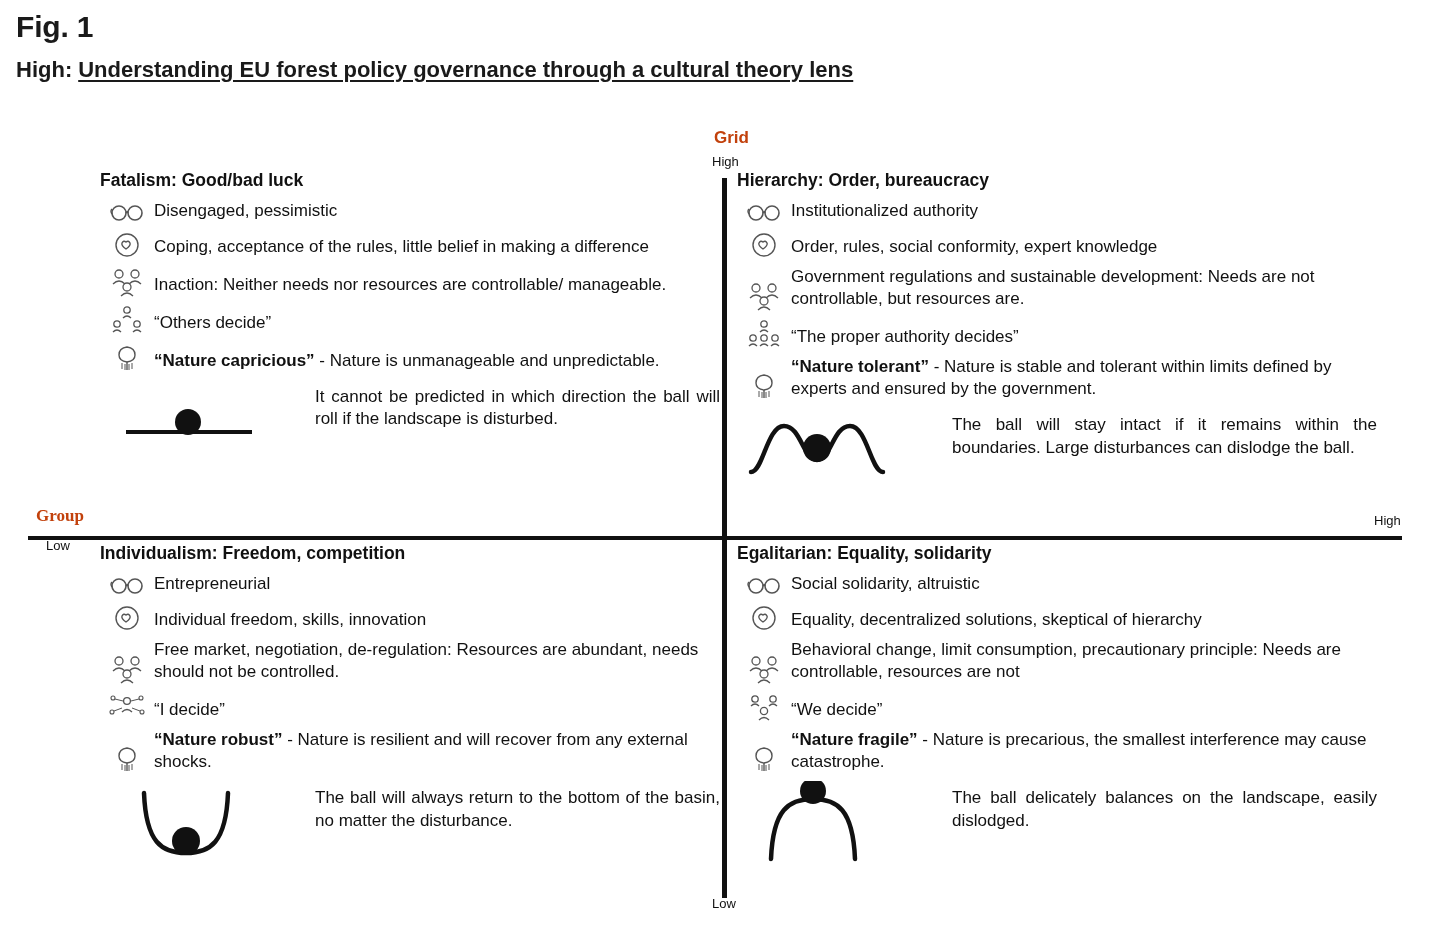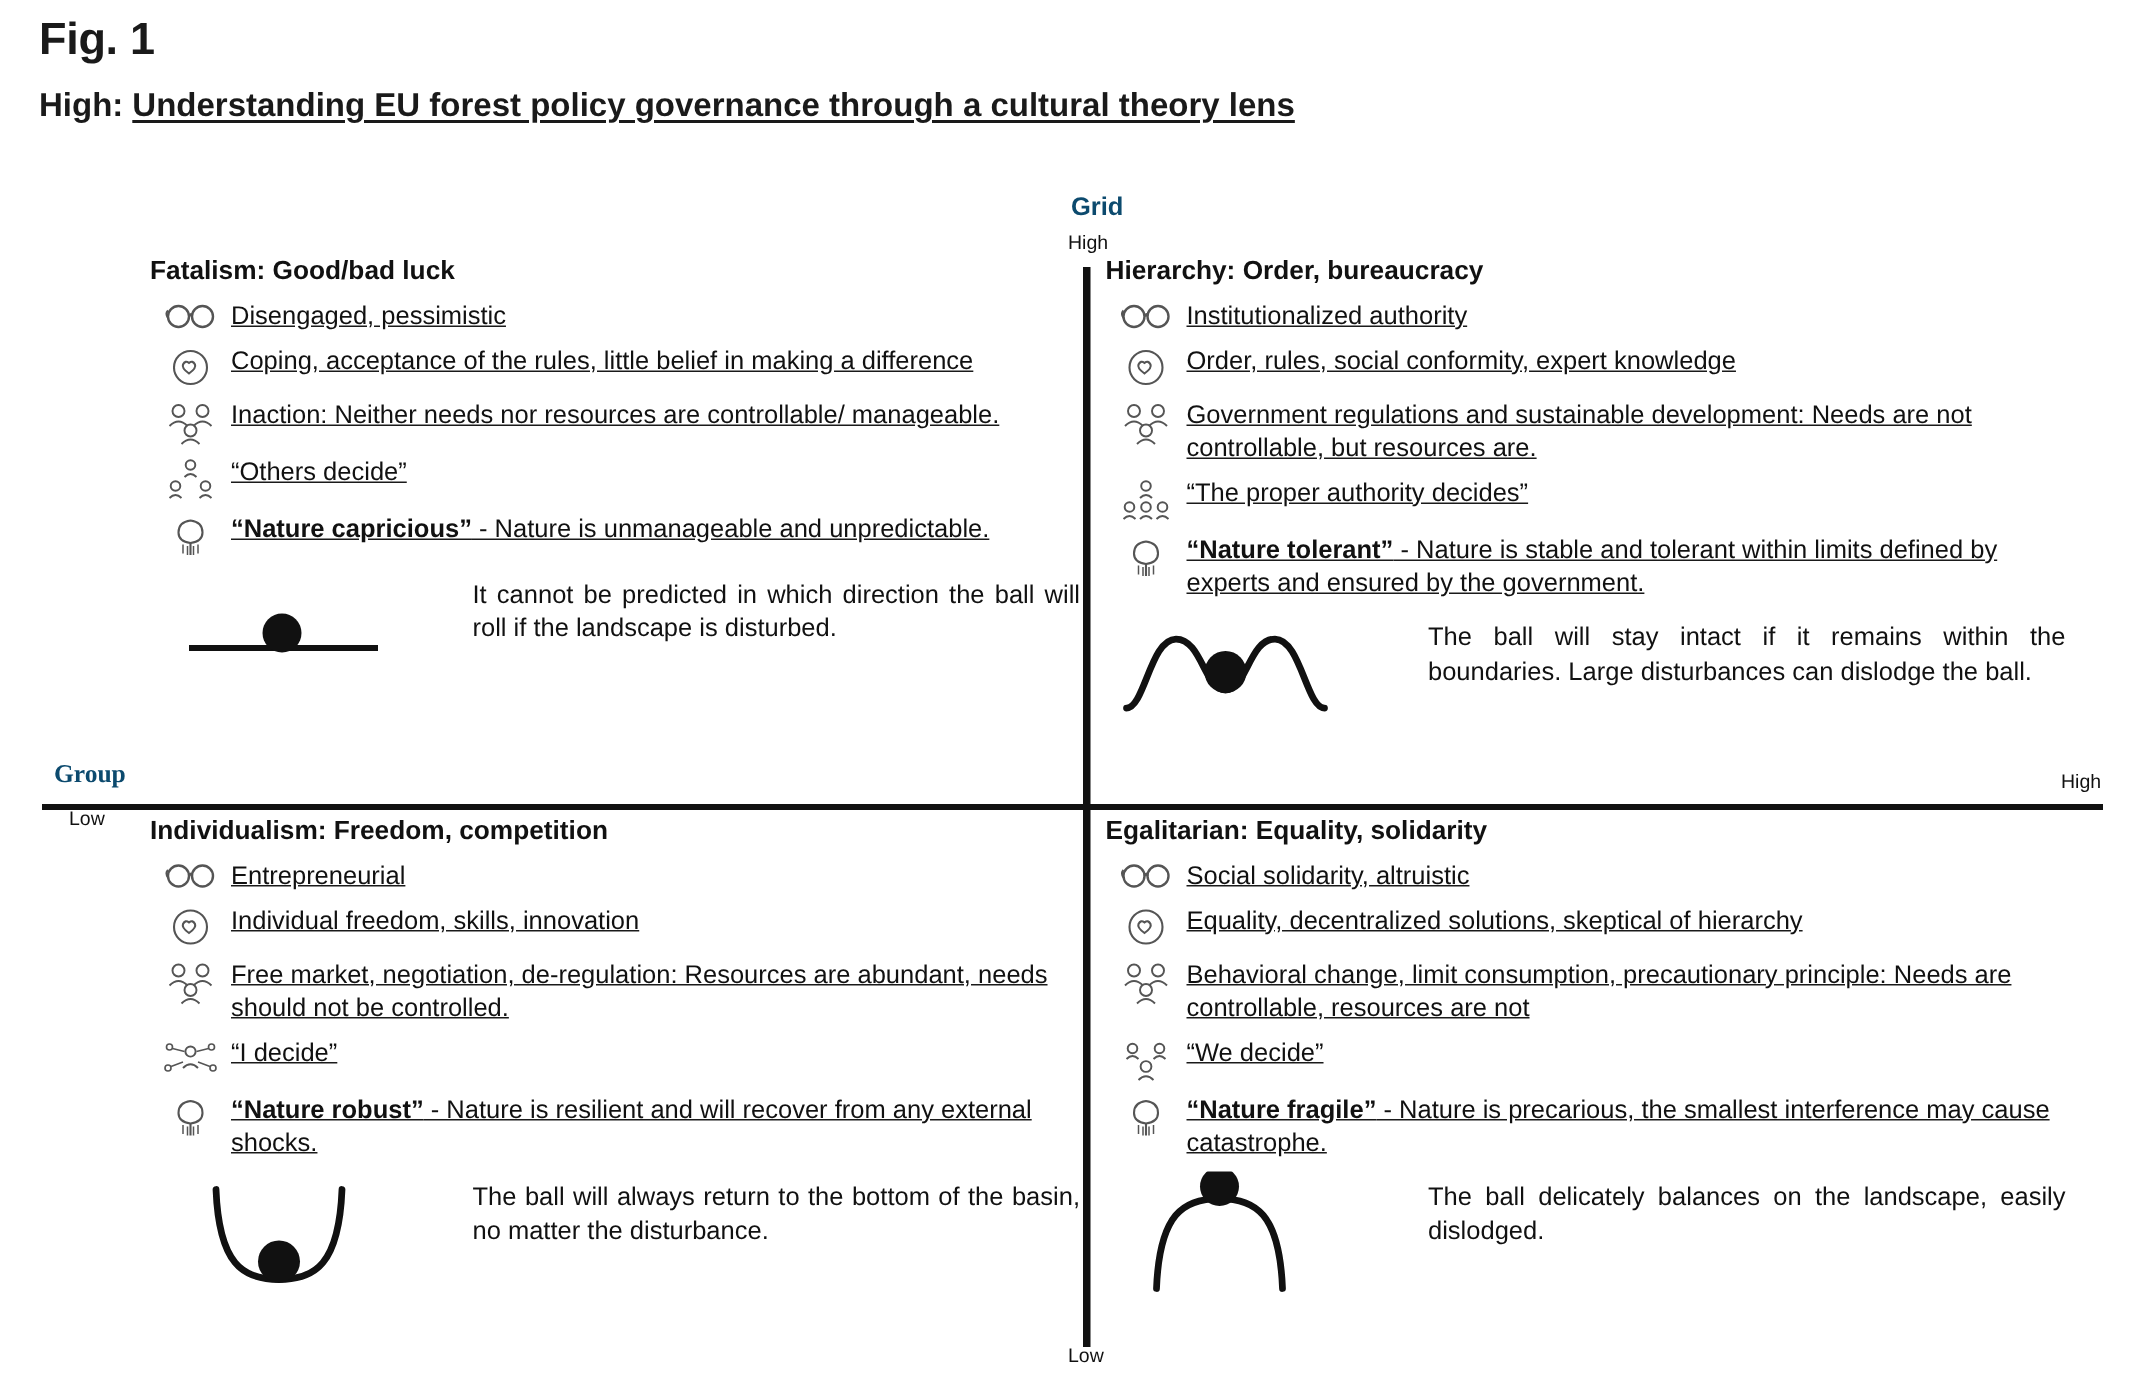--- a/index.html
+++ b/index.html
@@ -9,21 +9,21 @@
   }
   body {
     width: 1432px;
     height: 932px;
     font-family: "Liberation Sans", sans-serif;
     color: #1a1a1a;
     position: relative;
     overflow: hidden;
   }
   .fig-header {
-    padding: 10px 0 0 26px;
+    padding: 10px 0 0 16px;
   }
   .fig-label {
     font-size: 30px;
     font-weight: bold;
     letter-spacing: -0.2px;
     line-height: 1.1;
   }
   .fig-from {
     margin-top: 14px;
     font-size: 22px;
@@ -60,21 +60,21 @@
     left: 28px;
     top: 418px;
     width: 1374px;
     height: 4px;
     background: #111;
   }
   .ax-label {
     position: absolute;
     font-size: 17px;
     font-weight: bold;
-    color: #0c4a6e;
+    color: #c2410c;
   }
   .ax-sub {
     position: absolute;
     font-size: 13px;
     color: #111;
   }
   .lbl-grid    { left: 714px; top: 10px; }
   .lbl-high-top{ left: 712px; top: 36px; }
   .lbl-low-bot { left: 712px; top: 778px; }
   .lbl-group   { left: 36px;  top: 388px; font-family: Liberation Serif, serif; }
@@ -92,23 +92,22 @@
   .q-br { left: 737px;  top: 425px; width: 640px; }
 
   .q-title {
     font-size: 17.5px;
     font-weight: bold;
     color: #111;
     margin-bottom: 9px;
   }
   .q-row {
     display: flex;
-    align-items: flex-start;
+    align-items: flex-end;
     margin-bottom: 7px;
-    text-decoration: underline;
   }
   .q-icon {
     flex: 0 0 54px;
     width: 54px;
     display: flex;
     justify-content: center;
     align-items: flex-start;
     padding-top: 1px;
   }
   .q-icon svg { display: block; }

